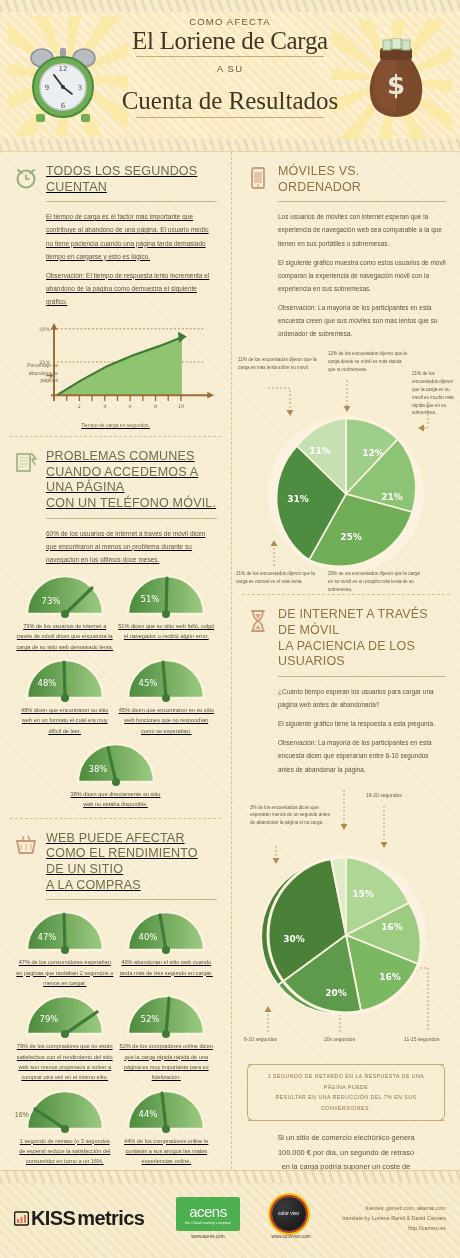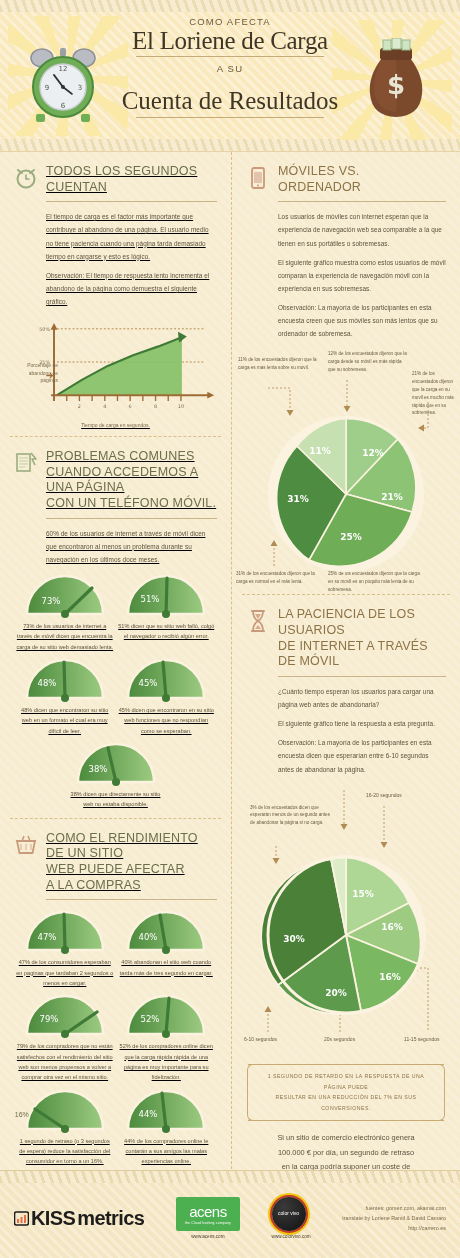--- a/index.html
+++ b/index.html
@@ -324,22 +324,22 @@
       <div class="divider"></div>
 
       <div class="sec">
         <div class="sec-head">
           <svg class="sec-icon" viewBox="0 0 24 26">
             <path d="M3 9 h18 l-2.5 12 h-13 z" fill="none" stroke="#c89a7a" stroke-width="1.8"></path>
             <path d="M8 9 l2-5 M16 9 l-2-5" stroke="#c89a7a" stroke-width="1.5"></path>
             <path d="M7 12v6 M12 12v6 M17 12v6" stroke="#ddb79c" stroke-width="1.2"></path>
           </svg>
           <div>
+            <div class="sec-title">WEB PUEDE AFECTAR</div>
             <div class="sec-title">COMO EL RENDIMIENTO DE UN SITIO</div>
-            <div class="sec-title">WEB PUEDE AFECTAR</div>
             <div class="sec-title">A LA COMPRAS</div>
           </div>
         </div>
         <div class="head-rule"></div>
 
         <div class="gauge-row">
           <div class="gauge-cell">
             <div class="gauge-wrap">
               <svg viewBox="0 0 88 46" width="88" height="46">
                 <path d="M6,42 A38,38 0 0 1 82,42 Z" fill="url(#gg1)" stroke="#fbf3df" stroke-width="2.5"></path>
@@ -480,22 +480,22 @@
       <div class="sec">
         <div class="sec-head">
           <svg class="sec-icon" viewBox="0 0 24 26">
             <path d="M6 3 h12 M6 23 h12" stroke="#c89a7a" stroke-width="2" stroke-linecap="round"></path>
             <path d="M7 3 q0 7 5 10 q-5 3 -5 10" fill="none" stroke="#c89a7a" stroke-width="1.7"></path>
             <path d="M17 3 q0 7 -5 10 q5 3 5 10" fill="none" stroke="#c89a7a" stroke-width="1.7"></path>
             <path d="M9 6 h6 l-3 5 z" fill="#d9a98a"></path>
             <path d="M9 21 h6 l-3 -4 z" fill="#d9a98a"></path>
           </svg>
           <div>
+            <div class="sec-title brown">DE INTERNET A TRAVÉS DE MÓVIL</div>
             <div class="sec-title brown">LA PACIENCIA DE LOS USUARIOS</div>
-            <div class="sec-title brown">DE INTERNET A TRAVÉS DE MÓVIL</div>
           </div>
         </div>
         <div class="head-rule"></div>
         <div class="body-txt">¿Cuánto tiempo esperan los usuarios para cargar una página web antes de abandonarla?</div>
         <div class="body-txt">El siguiente gráfico tiene la respuesta a esta pregunta.</div>
         <div class="body-txt">Observación: La mayoría de los participantes en esta encuesta dicen que esperarían entre 6-10 segundos antes de abandonar la página.</div>
       </div>
 
       <div class="pie-area" style="height:262px;position:relative;">
         <div class="ann tl" style="left:18px;top:14px;width:82px;">3% de los encuestados dicen que esperarán menos de un segundo antes de abandonar la página si no carga.</div>

